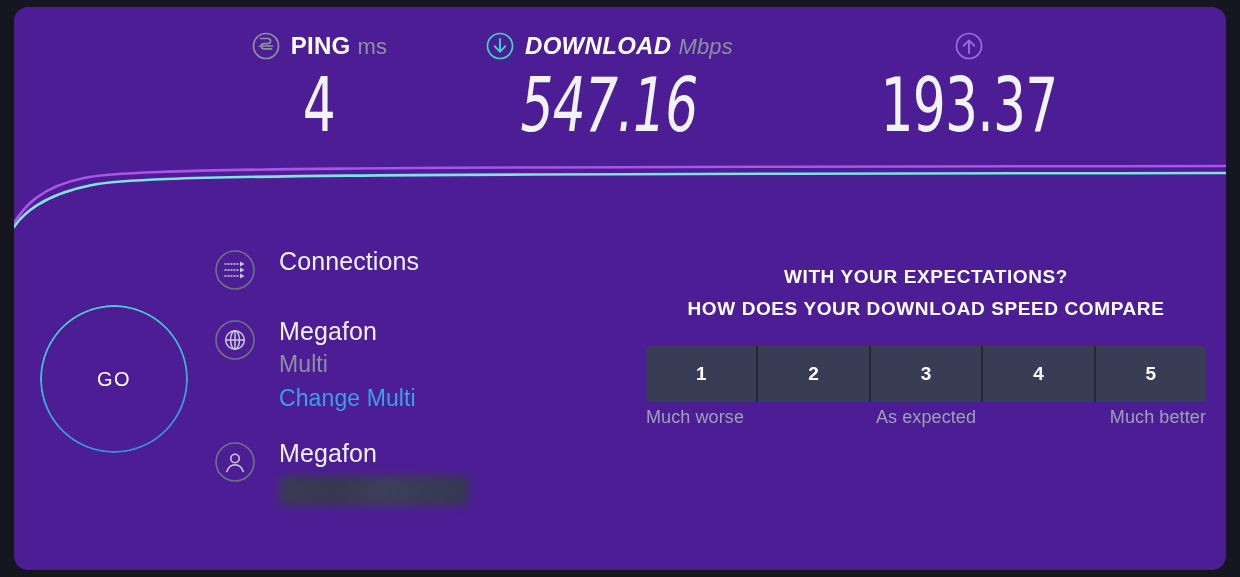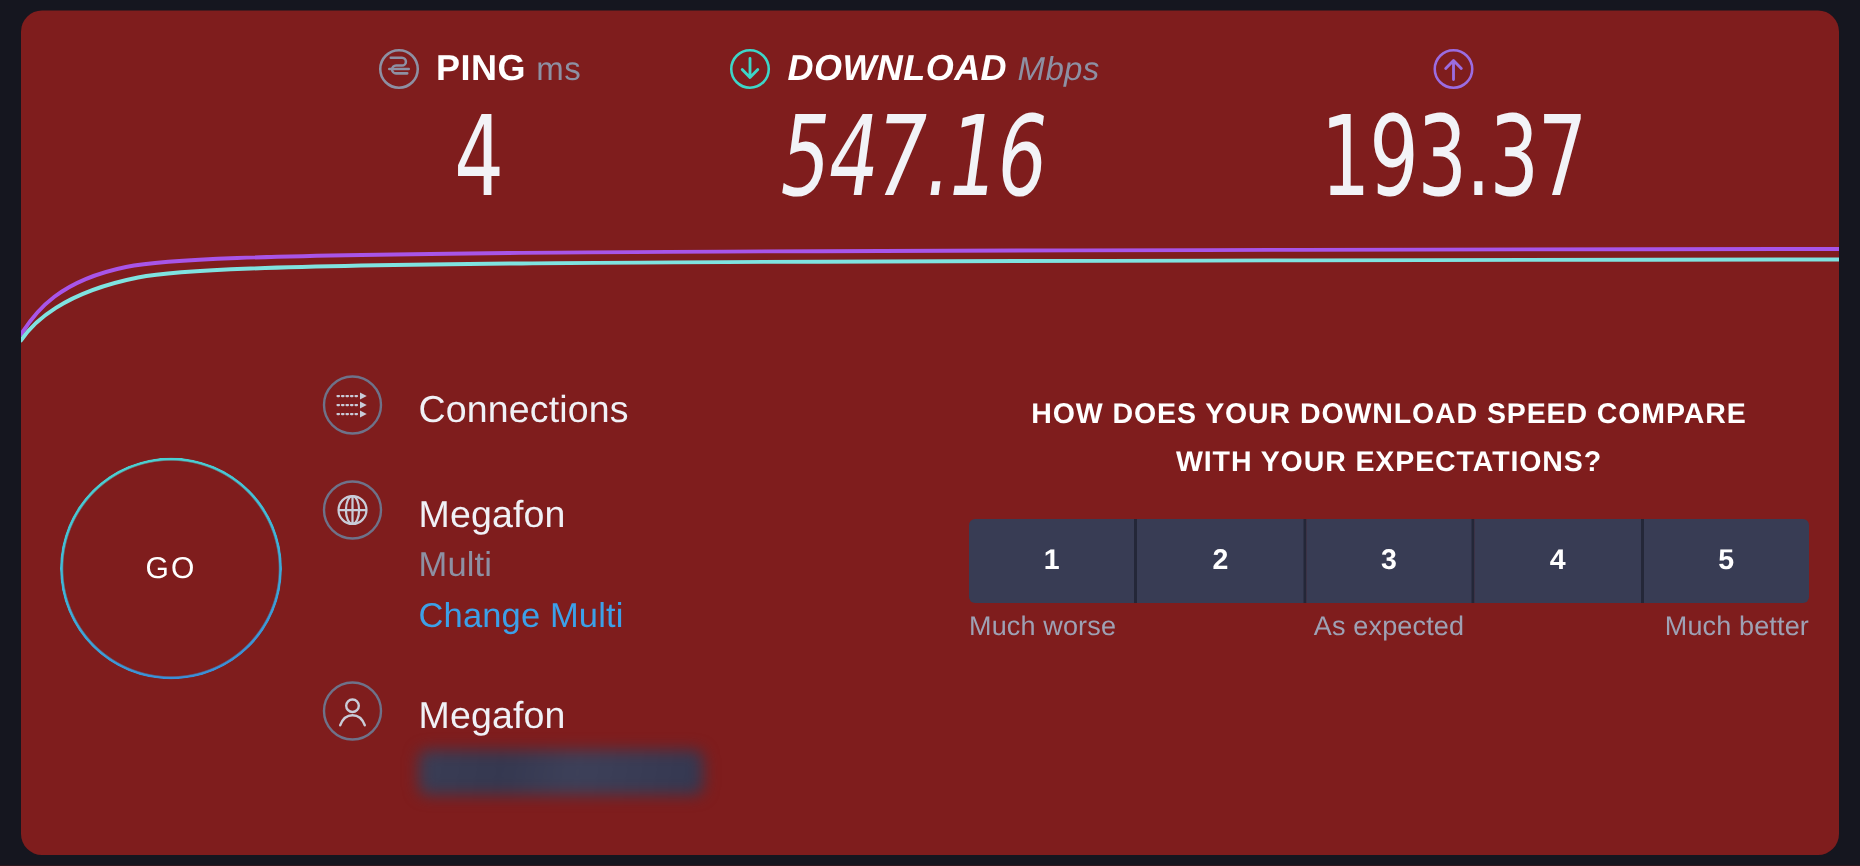--- a/index.html
+++ b/index.html
@@ -14,21 +14,21 @@
     font-family: "Liberation Sans", sans-serif;
     -webkit-font-smoothing: antialiased;
   }
 
   .app-card {
     position: absolute;
     left: 14px;
     top: 7px;
     width: 1212px;
     height: 563px;
-    background: #7f1d1d;
+    background: #4c1d95;
     border-radius: 14px;
     overflow: hidden;
   }
 
   
   .metrics {
     position: absolute;
     left: 0;
     top: 0;
     width: 100%;
@@ -140,21 +140,21 @@
     align-items: flex-start;
     gap: 21px;
     margin-bottom: 22px;
   }
   .info-icon {
     flex: 0 0 46px;
     width: 46px;
     height: 46px;
     margin-top: 2px;
   }
-  .info-body { padding-top: 0px; margin-top: 12px; }
+  .info-body { padding-top: 0px; }
   .info-primary {
     font-size: 25px;
     color: #f0f1f6;
     line-height: 32px;
     letter-spacing: 0.1px;
   }
   .info-secondary {
     font-size: 23px;
     color: #8d90a3;
     line-height: 34px;
@@ -333,22 +333,22 @@
         <div class="info-body">
           <div class="info-primary">Megafon</div>
           <div class="ip-redacted"></div>
         </div>
       </div>
 
     </div>
 
     <div class="survey">
       <div class="survey-q">
+        <div>WITH YOUR EXPECTATIONS?</div>
         <div>HOW DOES YOUR DOWNLOAD SPEED COMPARE</div>
-        <div>WITH YOUR EXPECTATIONS?</div>
       </div>
 
       <div class="rating-row">
         <button class="rating-btn">1</button>
         <button class="rating-btn">2</button>
         <button class="rating-btn">3</button>
         <button class="rating-btn">4</button>
         <button class="rating-btn">5</button>
       </div>
 

